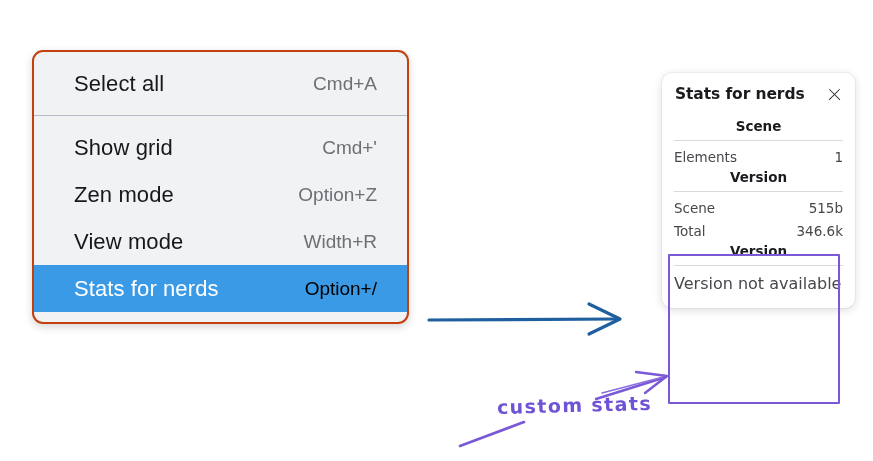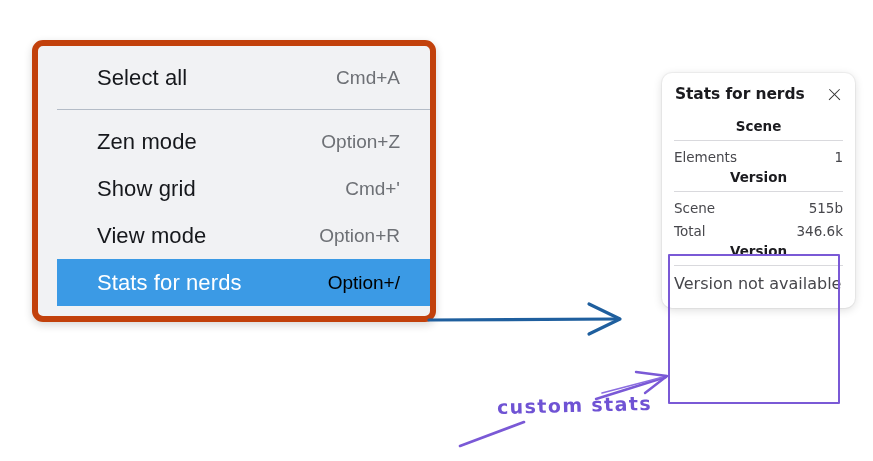--- a/index.html
+++ b/index.html
@@ -11,29 +11,28 @@
     width: 873px; height: 461px;
     position: relative;
     overflow: hidden;
     font-family: "Liberation Sans", sans-serif;
     -webkit-font-smoothing: antialiased;
   }
 
   
   .context-menu {
     position: absolute;
-    left: 32px; top: 40px;
+    left: 32px; top: 50px;
     width: 373px;
     background: #f1f2f4;
-    border: 6px solid #c2410c;
+    border: 2px solid #c2410c;
     border-radius: 11px;
     box-shadow: 0 3px 9px rgba(0,0,0,0.16);
     overflow: hidden;
     padding-bottom: 10px;
-    padding-left: 19px;
   }
   .menu-group { padding: 0; }
   .menu-group.first { padding-top: 8px; padding-bottom: 8px; }
   .menu-group.second { padding-top: 8px; padding-bottom: 0; }
   .menu-sep {
     height: 1px;
     background: #b4bcc7;
     width: 100%;
   }
   .menu-item {
@@ -171,30 +170,30 @@
     <div class="menu-item">
       <span class="label">Select all</span>
       <span class="shortcut">Cmd+A</span>
     </div>
   </div>
 
   <div class="menu-sep"></div>
 
   <div class="menu-group second">
     <div class="menu-item">
+      <span class="label">Show grid</span>
+      <span class="shortcut">Cmd+'</span>
+    </div>
+    <div class="menu-item">
       <span class="label">Zen mode</span>
       <span class="shortcut">Option+Z</span>
     </div>
     <div class="menu-item">
-      <span class="label">Show grid</span>
-      <span class="shortcut">Cmd+'</span>
-    </div>
-    <div class="menu-item">
       <span class="label">View mode</span>
-      <span class="shortcut">Option+R</span>
+      <span class="shortcut">Width+R</span>
     </div>
     <div class="menu-item selected">
       <span class="label">Stats for nerds</span>
       <span class="shortcut">Option+/</span>
     </div>
   </div>
 
 </div>
 
 <div class="stats-panel">

